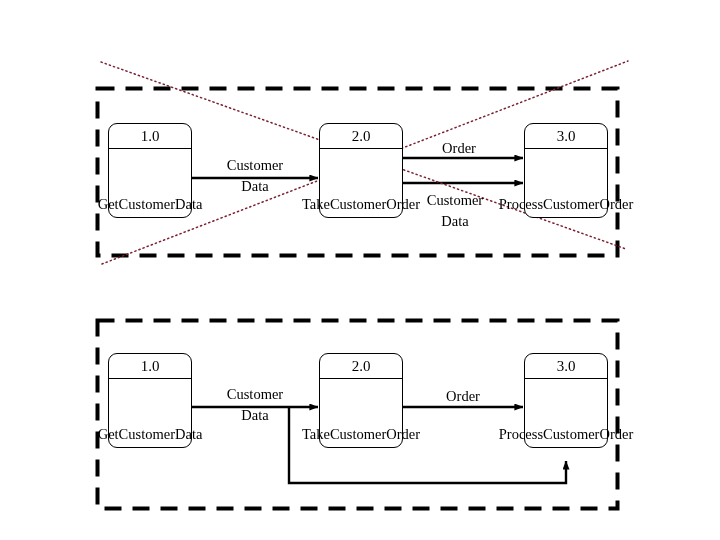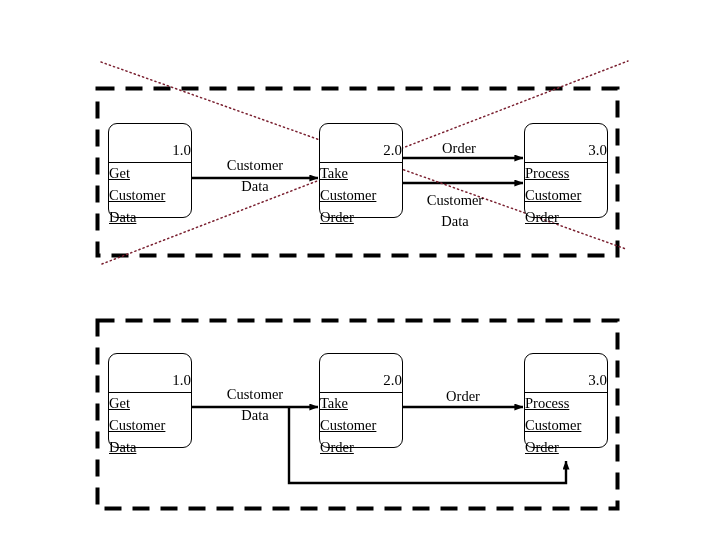--- a/index.html
+++ b/index.html
@@ -34,36 +34,34 @@
     border: 1.3px solid #000;
     border-radius: 9px;
     background: #ffffff;
     display: flex;
     flex-direction: column;
     align-items: stretch;
   }
   .proc-id {
     height: 24px;
     line-height: 24px;
-    text-align: right;
+    text-align: center;
     font-size: 15px;
     border-bottom: 1.3px solid #000;
     white-space: nowrap;
-    margin-top: 14px;
   }
   .proc-body {
     flex: 1;
     display: flex;
-    flex-direction: column;
-    align-items: flex-start;
+    flex-direction: row;
+    align-items: flex-end;
     justify-content: center;
     font-size: 14.5px;
     line-height: 1.5;
     padding-bottom: 1px;
-    text-decoration: underline;
   }
   .proc-body span { display: block; white-space: nowrap; }
 
   
   .flow-label {
     position: absolute;
     font-size: 14.5px;
     line-height: 1.45;
     text-align: center;
     white-space: nowrap;

